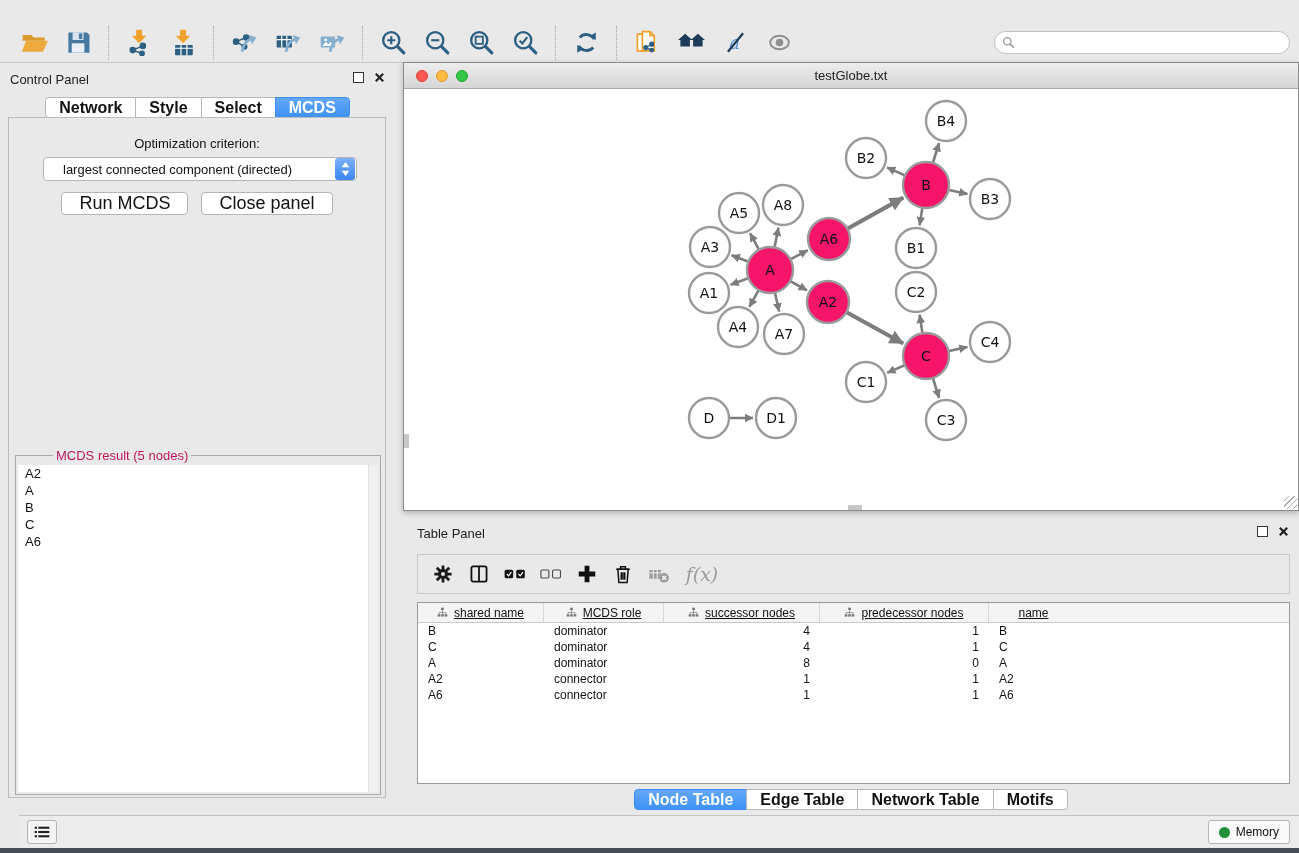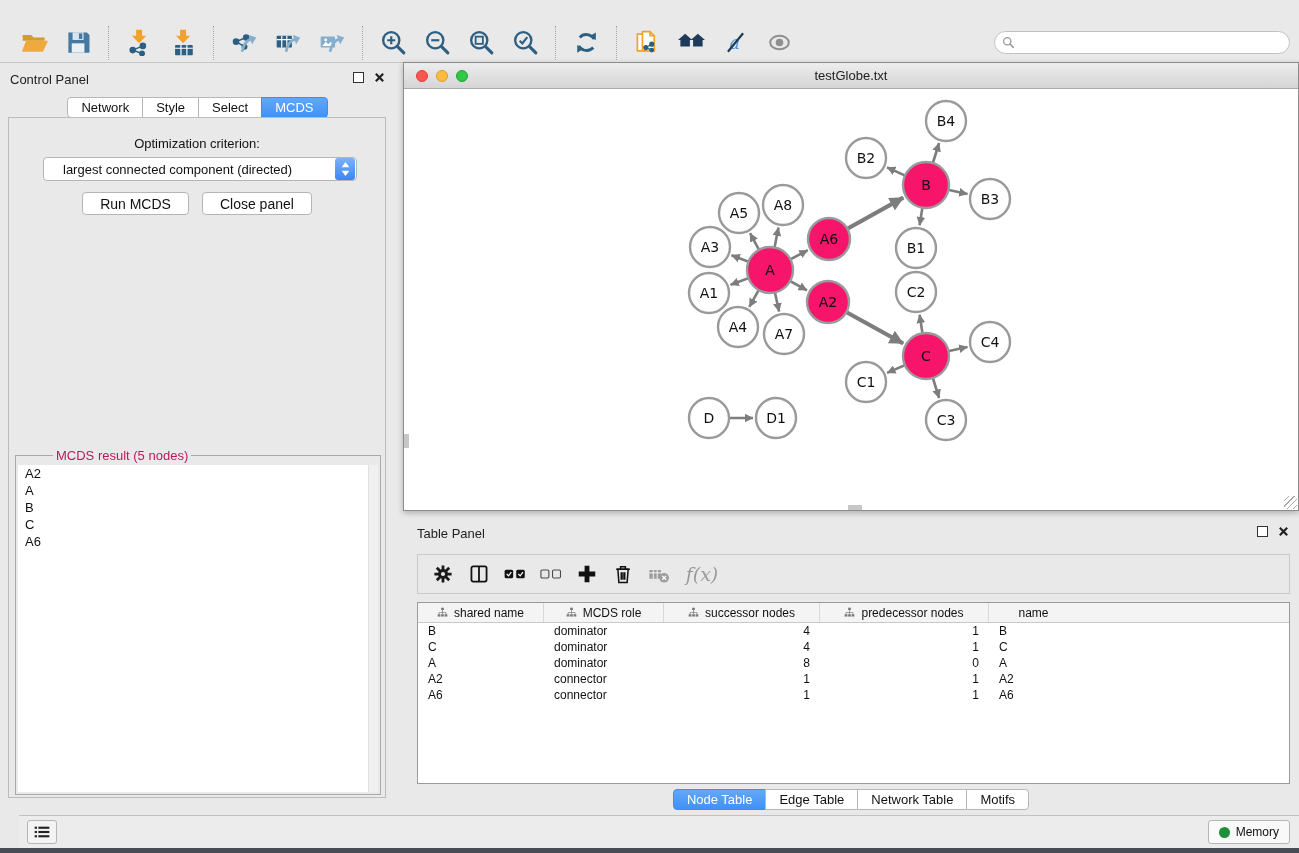--- a/index.html
+++ b/index.html
@@ -31,36 +31,36 @@
 
   
   .control-panel { position:absolute; left:0; top:64px; width:395px; bottom:38px; background:#e9e9e9; }
   .panel-head { position:relative; height:28px; }
   .panel-head .panel-title { position:absolute; left:10px; top:8px; font-size:13px; color:#222; }
   .panel-icons { position:absolute; right:10px; top:8px; display:flex; gap:10px; align-items:center; }
   .float-ic { width:11px; height:11px; border:1.5px solid #333; background:#fff; display:inline-block; }
   .close-ic svg { width:11px; height:11px; display:block; }
 
   .cp-tabs { position:absolute; top:33px; left:0; width:100%; display:flex; justify-content:center; }
-  .seg-tab { height:21px; line-height:19px; padding:0 13px; font-size:13px; color:#111; background:#fff;
-    border:1px solid #b7b7b7; margin-left:-1px; cursor:default; }
+  .seg-tab { height:21px; line-height:19px; padding:0 13px; font-size:16px; color:#111; background:#fff;
+    border:1px solid #b7b7b7; margin-left:-1px; cursor:default;font-weight:bold; }
   .seg-tab:first-child { border-radius:4px 0 0 4px; margin-left:0; }
   .seg-tab:last-child { border-radius:0 4px 4px 0; }
   .seg-tab.active { background:linear-gradient(#64a7f8,#3e92f6); border-color:#3e8df2; color:#fff; }
 
   .cp-body { position:absolute; left:8px; right:9px; top:53px; bottom:12px; border:1px solid #bcbcbc; background:#e9e9e9; }
   .crit-label { position:absolute; top:18px; left:0; width:100%; text-align:center; font-size:13px; color:#111; }
   .crit-select { position:absolute; top:39px; left:34px; right:28px; height:24px; background:#fff;
     border:1px solid #b5b5b5; border-radius:4px; display:flex; align-items:center; cursor:default;padding-left:11px; }
   .crit-select .sel-text { flex:1; font-size:13px; padding-left:8px; color:#111; white-space:nowrap; }
   .sel-stepper { width:20px; height:22px; margin-right:1px; border-radius:3px; background:linear-gradient(#7db1f9,#3a86f5);
     display:flex; flex-direction:column; align-items:center; justify-content:center; gap:2px; }
   .sel-stepper svg { width:9px; height:6px; display:block; }
   .cp-buttons { position:absolute; top:74px; left:0; width:100%; display:flex; justify-content:center; gap:13px; }
-  .push-btn { height:23px; padding:0 17px; font-size:14px; color:#111; background:#fff;
+  .push-btn { height:23px; padding:0 17px; font-size:18px; color:#111; background:#fff;
     border:1px solid #b5b5b5; border-radius:4px; cursor:default; }
 
   .result-group { position:absolute; left:6px; right:4px; top:337px; bottom:2px; border:1px solid #a9a9a9; }
   .result-legend { position:absolute; top:-8px; left:5px; background:#e9e9e9; padding:0 3px; font-size:13px; color:#be185d;margin-left:32px; }
   .result-list { position:absolute; left:2px; right:2px; top:9px; bottom:2px; background:#fff; overflow:hidden; }
   .result-scroll { position:absolute; right:0; top:0; bottom:0; width:10px; background:#f0f0f0; border-left:1px solid #e0e0e0; }
   .result-item { font-size:13px; color:#111; padding:1px 0 1px 7px; line-height:15px; }
 
   
   .net-win { position:absolute; left:403px; top:62px; width:896px; height:449px; background:#fff;
@@ -80,21 +80,21 @@
   .table-panel .panel-title { left:14px; }
   .tp-toolbar { position:absolute; left:14px; right:9px; top:36px; height:40px; border:1px solid #c9c9c9;
     display:flex; align-items:center; gap:6px; padding-left:10px; }
   .tp-btn { width:30px; height:30px; display:flex; align-items:center; justify-content:center; background:none; border:none; }
   .tp-btn svg { width:22px; height:22px; }
   .fx { font-family:"DejaVu Serif", serif; font-style:italic; font-size:19px; color:#9a9a9a; }
 
   .data-table { position:absolute; left:14px; right:9px; top:84px; height:182px; background:#fff; border:1px solid #9a9a9a; }
   .thead, .trow { display:grid; grid-template-columns:126px 120px 156px 169px 89px 1fr; }
   .thead { height:20px; background:#f4f4f4; border-bottom:1px solid #c9c9c9; }
-  .th { display:flex; align-items:center; justify-content:center; gap:6px; font-size:12px; color:#111; border-right:1px solid #d8d8d8; overflow:hidden; }
+  .th { display:flex; align-items:center; justify-content:center; gap:6px; font-size:12px; color:#111; border-right:1px solid #d8d8d8; overflow:hidden;text-decoration:underline; }
   .th:last-child { border-right:none; }
   .th svg { width:11px; height:11px; flex:none; }
   .trow { height:16px; }
   .td { font-size:12px; color:#111; padding:0 10px; line-height:16px; white-space:nowrap; overflow:hidden; }
   .td.num { text-align:right; }
 
   .bottom-tabs { position:absolute; left:0; right:0; top:271px; display:flex; justify-content:center; }
 
   
   .status-bar { position:absolute; left:0; right:0; bottom:0; height:33px; background:#ececec; border-top:1px solid #c2c2c2;margin-left:19px; }

